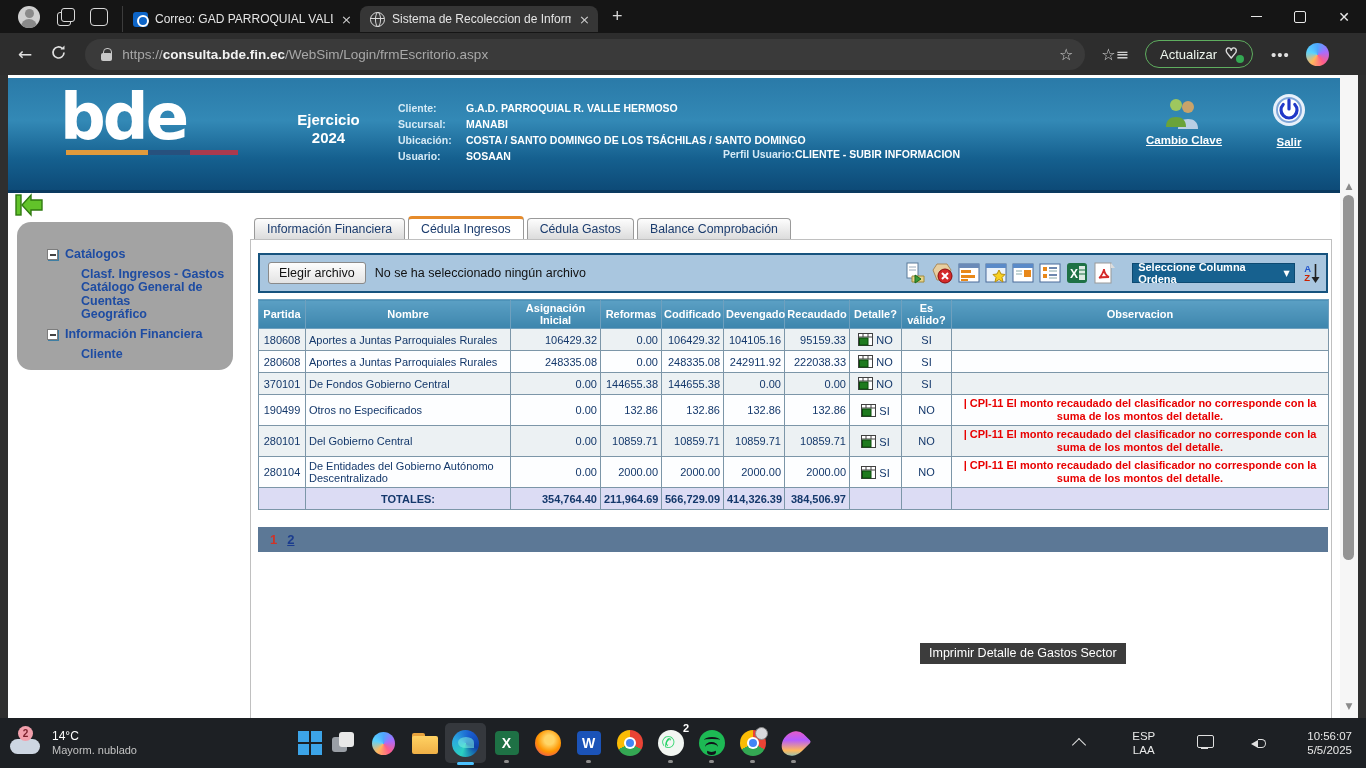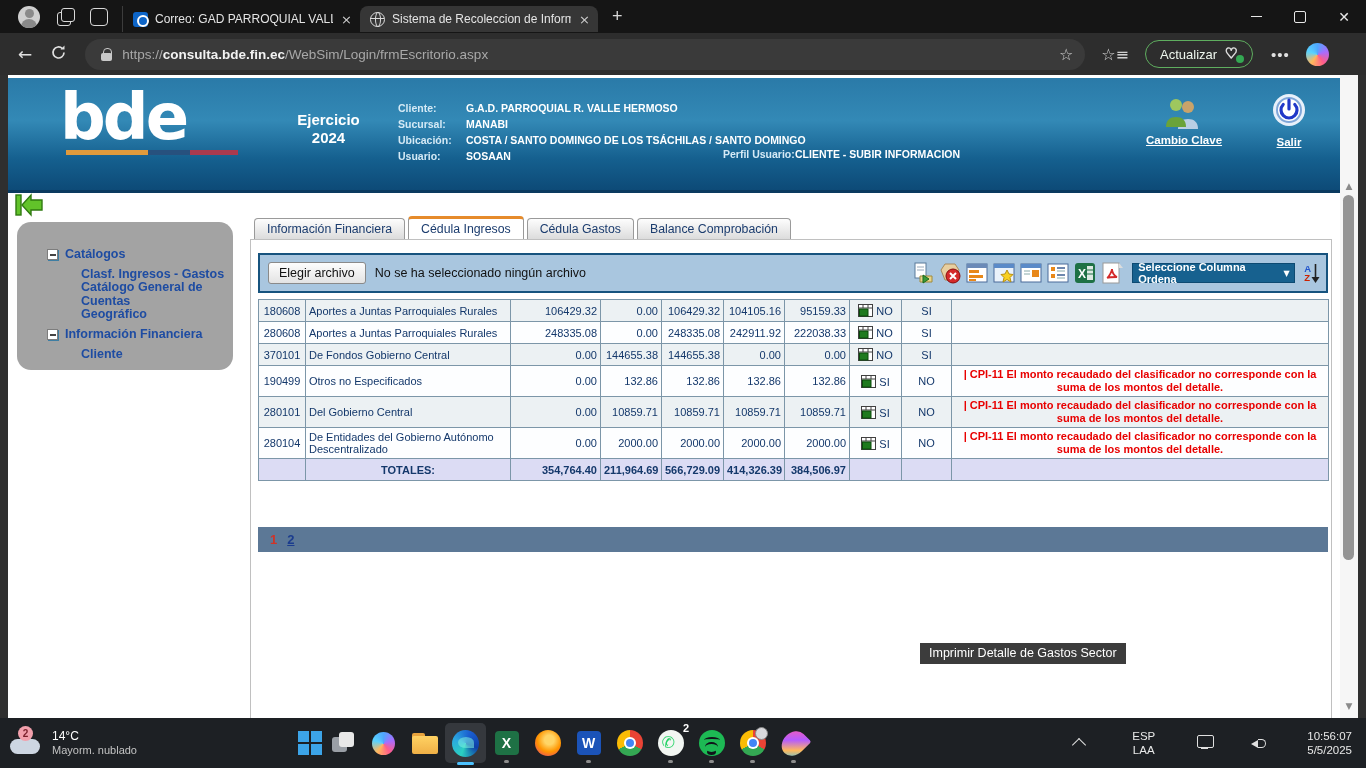--- a/index.html
+++ b/index.html
@@ -87,21 +87,21 @@
   .ptabs { position:absolute; left:254px; top:143px; display:flex; font-size:12.3px; color:#1b3c6e; }
   .ptab { height:21px; display:flex; align-items:center; padding:0 12px; border:1px solid #9a9a9a; border-bottom:none; border-radius:4px 4px 0 0; background:linear-gradient(180deg,#fdfdfd,#dcdcdc); margin-right:3px; white-space:nowrap; }
   .ptab.active { background:#fff; border-top:3px solid #e68b2b; height:23px; margin-top:-2px; position:relative; z-index:3; }
   .content-box { position:absolute; left:250px; top:164px; width:1082px; height:548px; border:1px solid #c0c0c0; background:#fff; }
 
   .upload-bar { position:absolute; left:7px; top:13px; width:1070px; height:40px; background:#a9c6df; border:2px solid #16537e; display:flex; align-items:center; }
   .choose-btn { margin-left:8px; height:22px; padding:0 10px; background:linear-gradient(180deg,#fdfdfd,#e3e3e3); border:1px solid #8a8a8a; border-radius:3px; font-size:12.5px; color:#111; display:flex; align-items:center; }
   .choose-status { font-size:12.5px; color:#111; margin-left:9px; }
   .tool-icons { margin-left:auto; display:flex; align-items:center; gap:5px; }
   .ticon { width:22px; height:22px; display:flex; align-items:center; justify-content:center; }
-  .sort-select { width:163px; height:20px; background:#17618f; color:#fff; font-size:11px; font-weight:bold; display:flex; align-items:center; padding-left:5px; margin-left:4px; border:1px solid #0d4a72; }
+  .sort-select { width:163px; height:20px; background:#17618f; color:#fff; font-size:11px; font-weight:bold; display:flex; align-items:center; padding-left:5px; margin-left:12px; border:1px solid #0d4a72; }
   .sort-select .arr { margin-left:auto; width:16px; text-align:center; font-size:8px; font-family:"DejaVu Sans", sans-serif; }
   .az-sort { display:flex; align-items:center; margin:0 6px 0 4px; }
   .az-col { display:flex; flex-direction:column; font-size:9.5px; font-weight:bold; line-height:9px; }
   .az-col .a { color:#2255cc; } .az-col .z { color:#cc2200; }
 
   
   table.grid { position:absolute; left:7px; top:59px; width:1070px; border-collapse:collapse; table-layout:fixed; }
   .grid th { background:linear-gradient(180deg,#5ba0c4,#3d85ad); color:#fff; font-size:11px; font-weight:bold; border:1px solid #6fa0be; padding:2px 2px; height:14px; }
   .grid td { border:1px solid #7c96a8; font-size:11px; color:#14386b; padding:2px 3px; height:22px; }
   .grid tr.odd td { background:#ecf1f3; }
@@ -407,20 +407,32 @@
             <col style="width:90px">
             <col style="width:61px">
             <col style="width:62px">
             <col style="width:61px">
             <col style="width:65px">
             <col style="width:52px">
             <col style="width:50px">
             <col style="width:377px">
         </colgroup>
         <tbody>
+            <tr>
+          <th>Partida</th>
+          <th>Nombre</th>
+          <th>Asignación Inicial</th>
+          <th>Reformas</th>
+          <th>Codificado</th>
+          <th>Devengado</th>
+          <th>Recaudado</th>
+          <th>Detalle?</th>
+          <th>Es válido?</th>
+          <th>Observacion</th>
+        </tr>
         <tr class="odd">
           <td class="c">180608</td>
           <td>Aportes a Juntas Parroquiales Rurales</td>
           <td class="n">106429.32</td>
           <td class="n">0.00</td>
           <td class="n">106429.32</td>
           <td class="n">104105.16</td>
           <td class="n">95159.33</td>
           <td class="c">
                 <span class="detcell">

